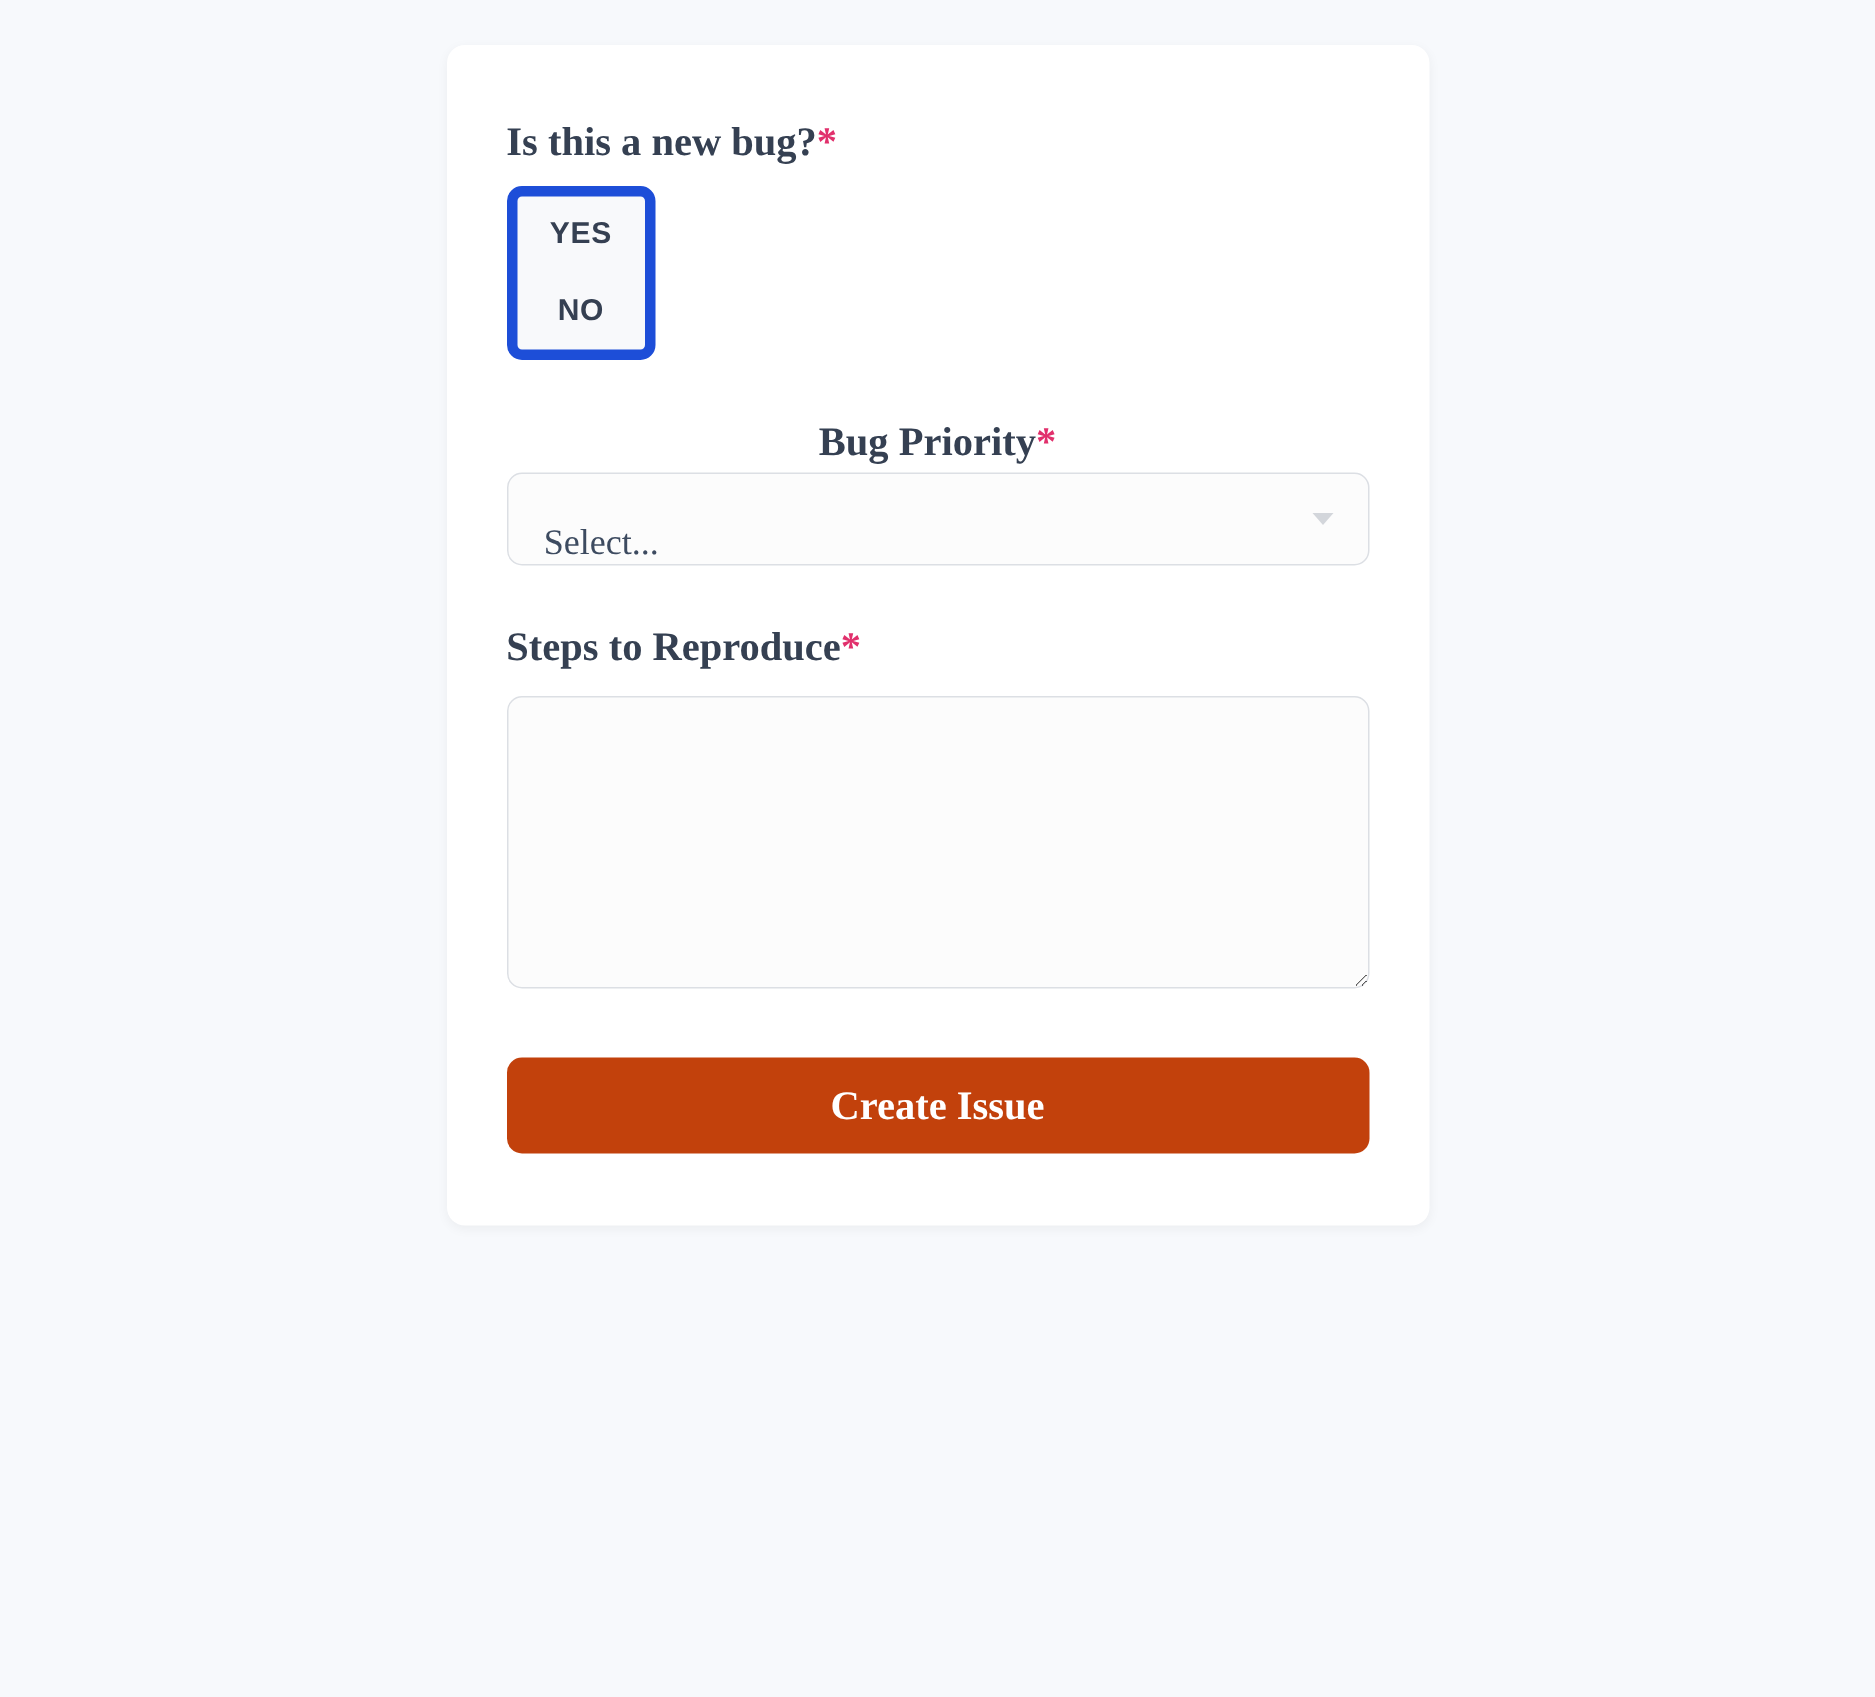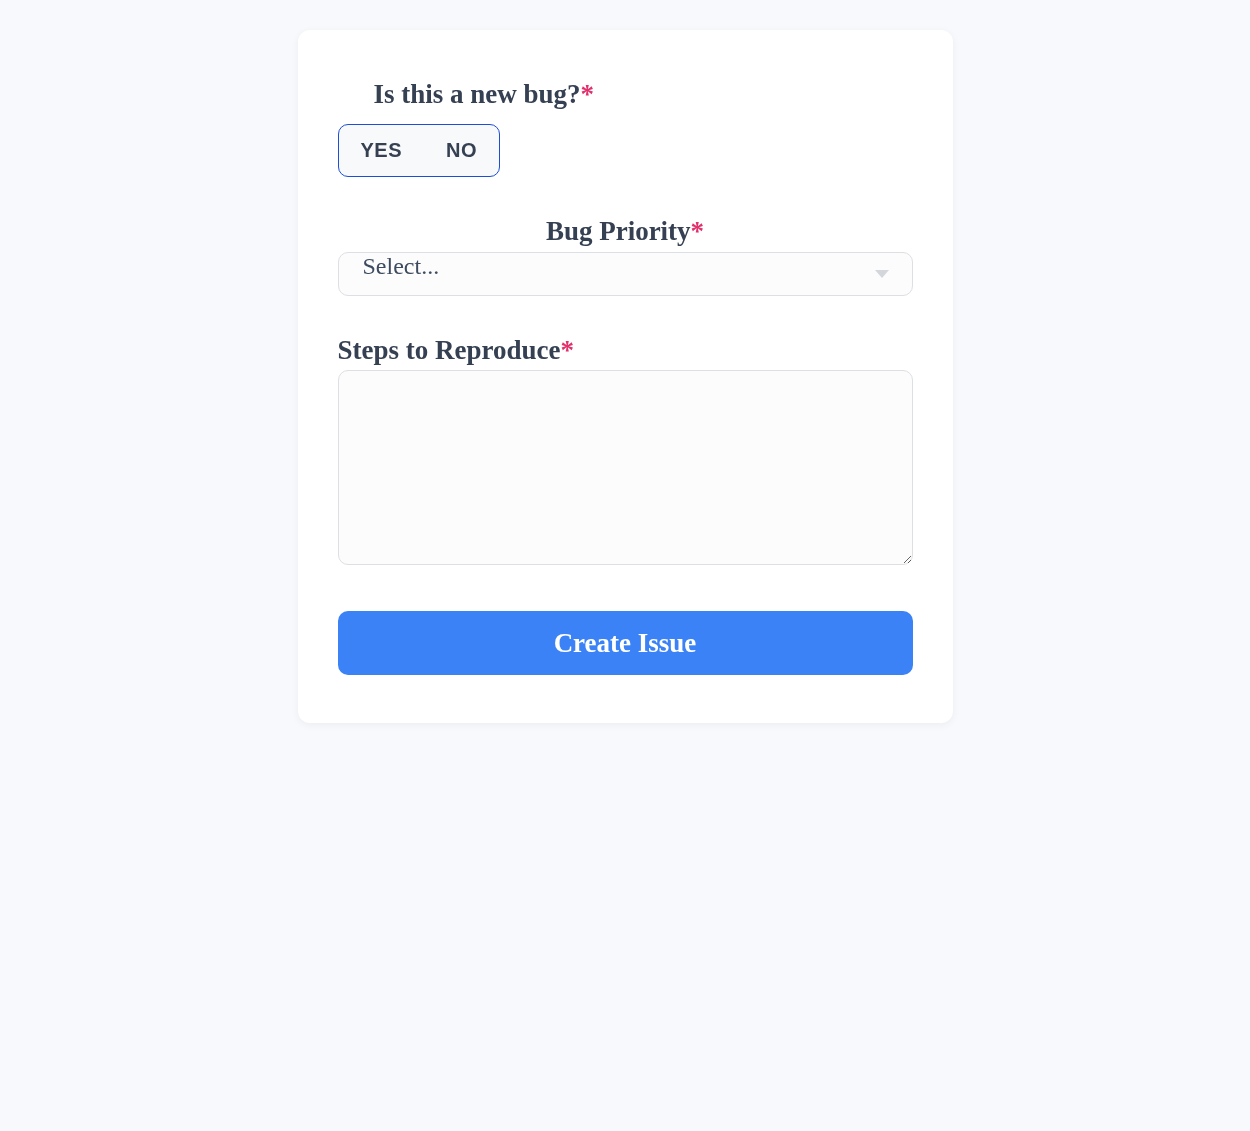--- a/index.html
+++ b/index.html
@@ -30,21 +30,20 @@
     .field-label {
       font-size: 27px;
       font-weight: 700;
       color: #354052;
       margin-bottom: 10px;
       line-height: 1.2;
       font-family: Georgia, "Times New Roman", serif;
     }
     .field-label-noinput {
       margin-bottom: 14px;
-      margin-left: 36px;
     }
     .required-star {
       color: #e1306c;
       font-weight: 700;
     }
     .field-sublabel {
       font-size: 24px;
       color: #485565;
       margin-bottom: 18px;
       line-height: 1.1;
@@ -55,50 +54,51 @@
       height: 62px;
       border: 1px solid #dcdfe4;
       border-radius: 10px;
       background: #fcfcfc;
       font-size: 20px;
       padding: 0 16px;
       color: #354052;
     }
     .toggle-group {
       display: inline-flex;
-      border: 1px solid #1d4ed8;
+      border: 7px solid #1d4ed8;
       border-radius: 10px;
       background: #f8f9fb;
       overflow: hidden;
+      flex-direction: column;
     }
     .toggle-btn {
       border: none;
       background: transparent;
       font-size: 20px;
       font-weight: 700;
       color: #354052;
       padding: 14px 22px;
       cursor: pointer;
       letter-spacing: 0.5px;
     }
     .select-wrapper {
       position: relative;
       width: 100%;
     }
     .select-box {
       width: 100%;
-      height: 44px;
+      height: 62px;
       border: 1px solid #dcdfe4;
       border-radius: 10px;
       background: #fcfcfc;
       font-size: 24px;
       padding: 0 24px;
       color: #3d4b60;
       display: flex;
-      align-items: flex-start;
+      align-items: flex-end;
       cursor: pointer;
       font-family: Georgia, "Times New Roman", serif;
     }
     .select-caret {
       position: absolute;
       right: 24px;
       top: 50%;
       transform: translateY(-50%);
       width: 0;
       height: 0;
@@ -114,21 +114,21 @@
       background: #fcfcfc;
       font-size: 18px;
       padding: 14px 16px;
       color: #354052;
       resize: both;
       font-family: inherit;
     }
     .submit-btn {
       width: 100%;
       height: 64px;
-      background: #3b82f6;
+      background: #c2410c;
       border: none;
       border-radius: 10px;
       color: #ffffff;
       font-size: 27px;
       font-weight: 700;
       cursor: pointer;
       font-family: Georgia, "Times New Roman", serif;
     }
   </style>
 </head>
@@ -157,21 +157,21 @@
     <div class="select-wrapper">
       <div class="select-box">
         <span>Select...</span>
       </div>
       <span class="select-caret"></span>
     </div>
   </div>
 
   
   <div class="field-group">
-    <div class="field-label" style="margin-bottom:4px;">
+    <div class="field-label" style="margin-bottom:17px;">
       <span>Steps to Reproduce</span><span class="required-star">*</span>
     </div>
     <textarea class="textarea-input" style=""></textarea>
   </div>
 
   
   <button class="submit-btn">Create Issue</button>
 
 </div>
 

